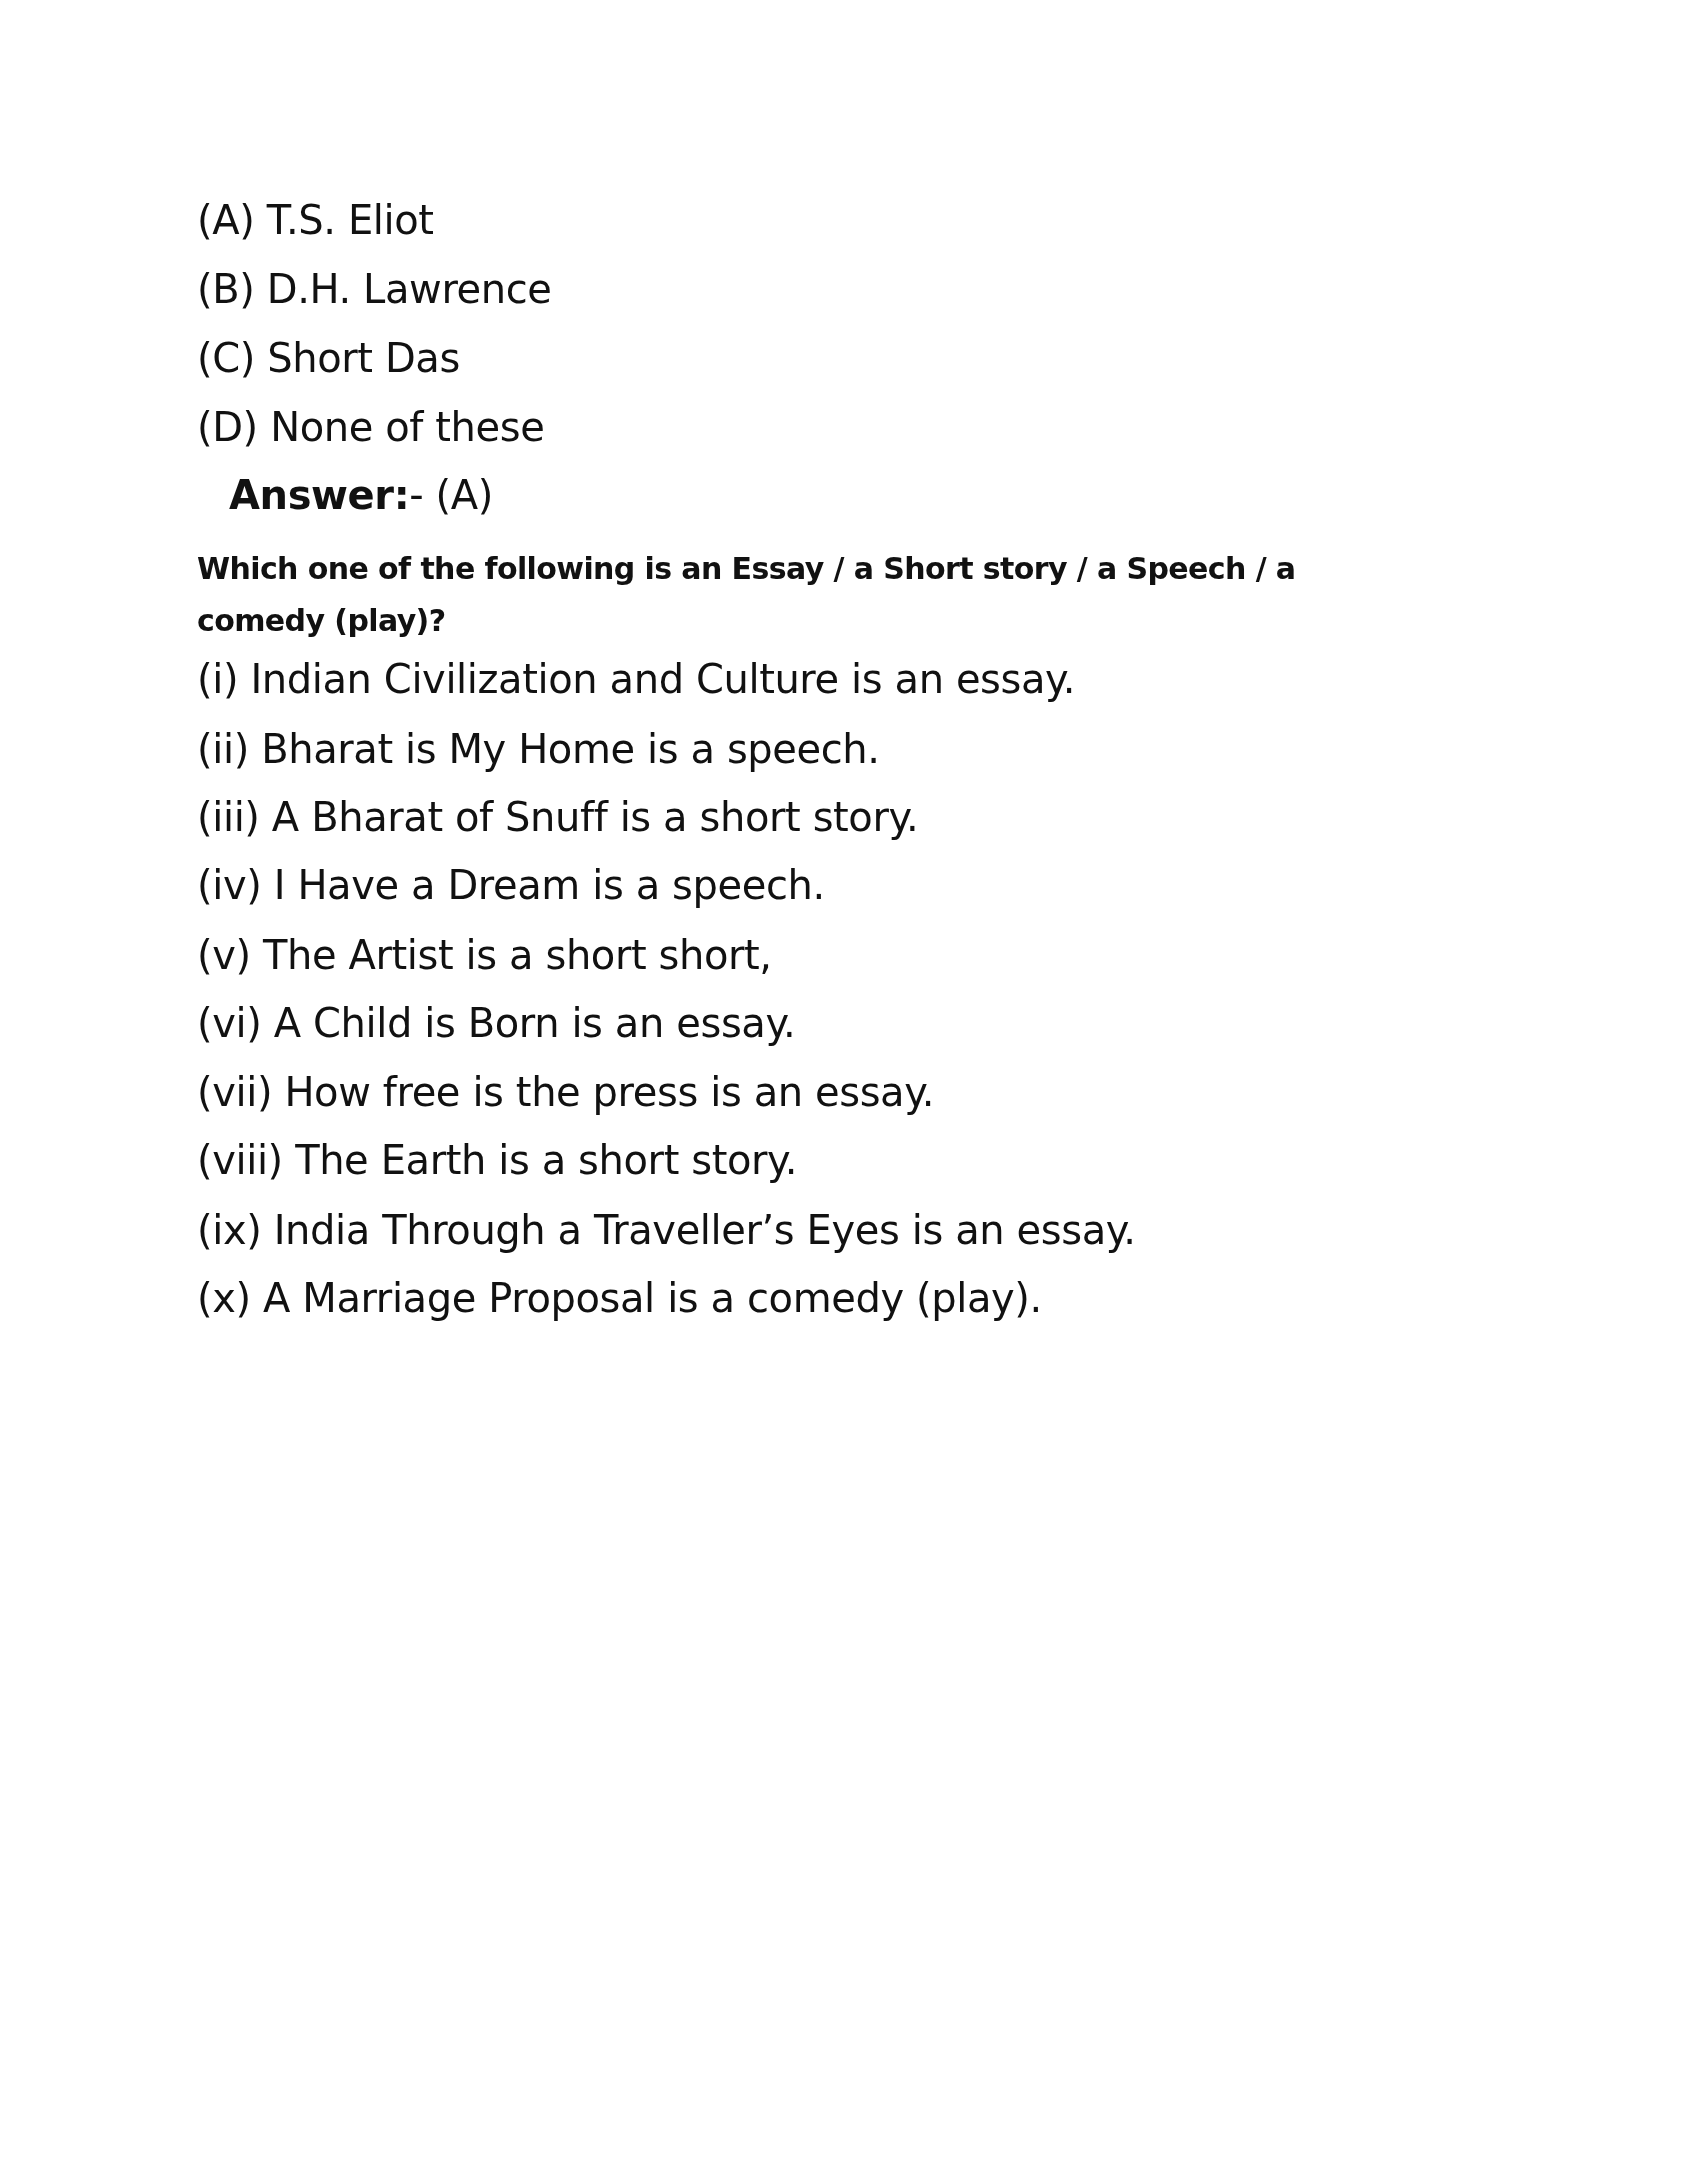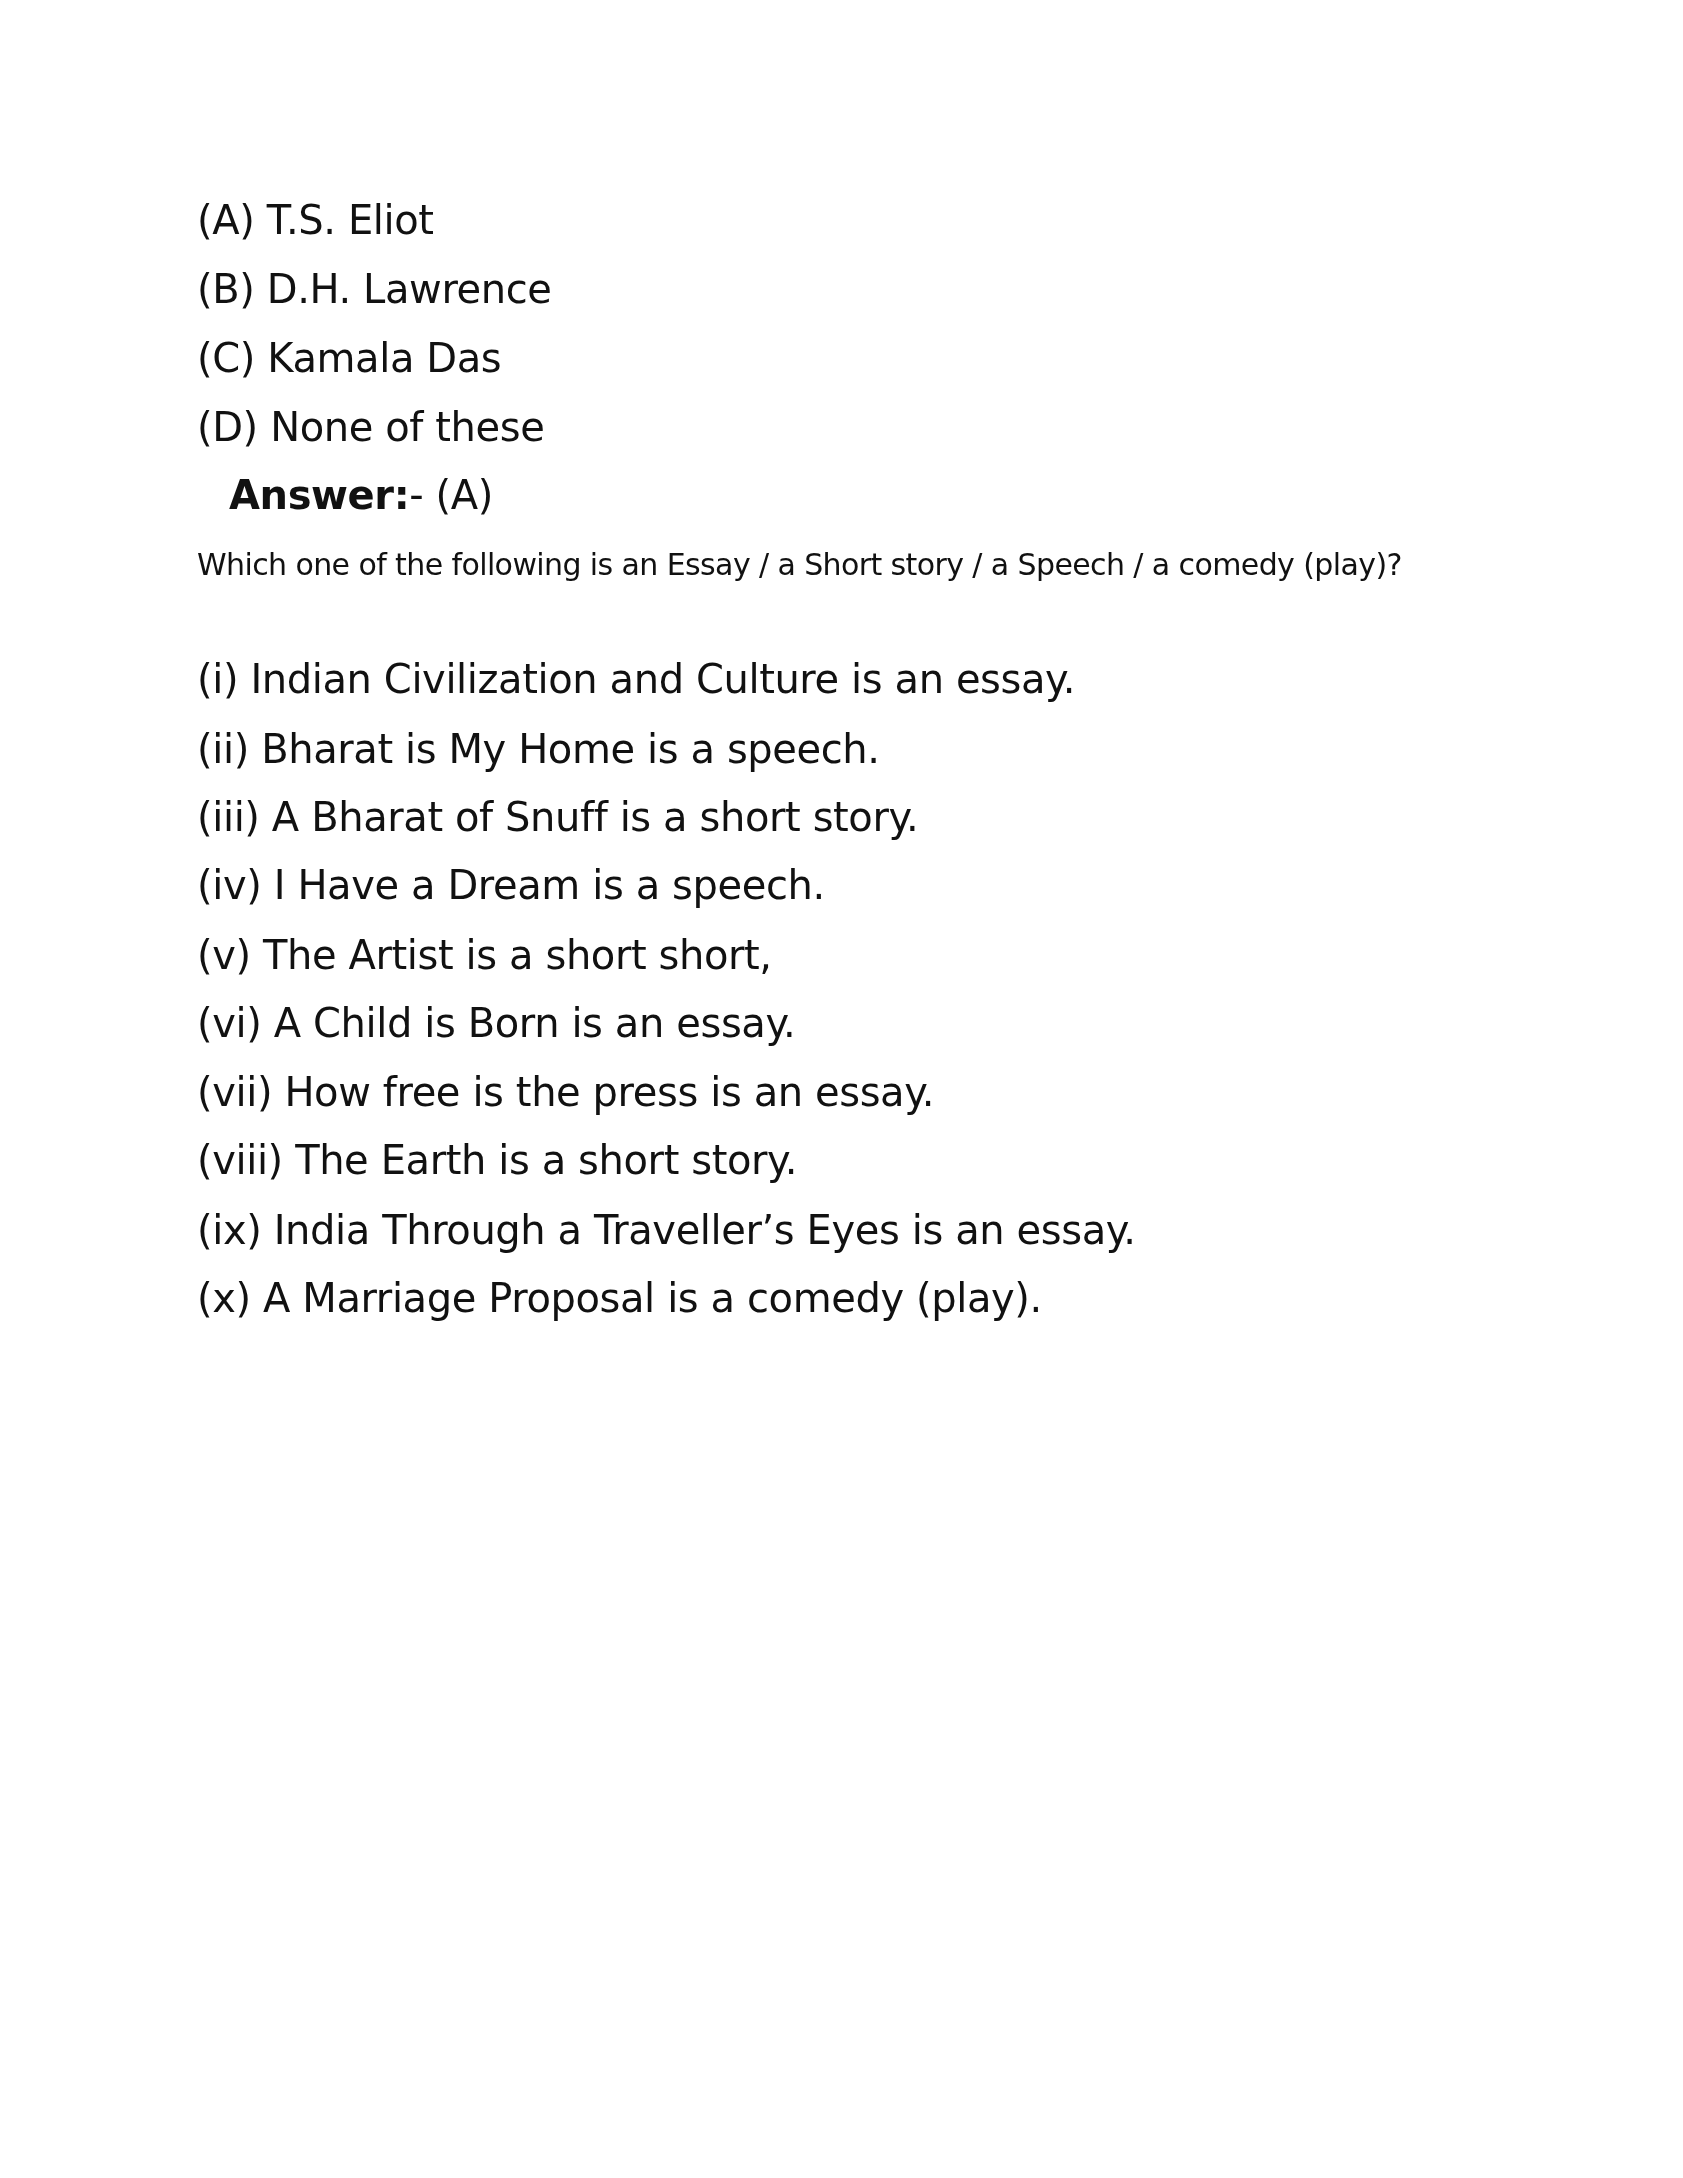--- a/index.html
+++ b/index.html
@@ -1,36 +1,36 @@
 <!DOCTYPE html>
 <html><head>
 <meta charset="utf-8">
 <style>
   html, body { margin: 0; padding: 0; background: #ffffff; }
   body { width: 1683px; height: 2178px; position: relative; overflow: hidden;
          font-family: "DejaVu Sans", "Liberation Sans", sans-serif; color: #111111; }
   .line { position: absolute; left: 197px; font-size: 40px; line-height: 36px; white-space: nowrap; letter-spacing: -0.4px; }
   .bold { font-weight: bold; margin-left: 32px; }
-  .heading { position: absolute; left: 197px; top: 543px; width: 1208px; font-size: 30px; line-height: 44px; font-weight: normal; letter-spacing: -0.6px; }
+  .heading { position: absolute; left: 197px; top: 543px; width: 1208px; font-size: 30px; line-height: 52px; font-weight: bold; letter-spacing: -0.6px; }
 </style>
 </head>
 <body>
 
 <div>
   <div class="line" style="top:202px">
     <span>(A)</span>
     <span>T.S. Eliot</span>
   </div>
   <div class="line" style="top:271px">
     <span>(B)</span>
     <span>D.H. Lawrence</span>
   </div>
   <div class="line" style="top:340px">
     <span>(C)</span>
-    <span>Kamala Das</span>
+    <span>Short Das</span>
   </div>
   <div class="line" style="top:409px">
     <span>(D)</span>
     <span>None of these</span>
   </div>
   <div class="line" style="top:477px">
     <span class="bold">Answer:</span><span>- (A)</span>
   </div>
 
   <div class="heading">Which one of the following is an Essay / a Short story / a Speech / a comedy (play)?</div>

